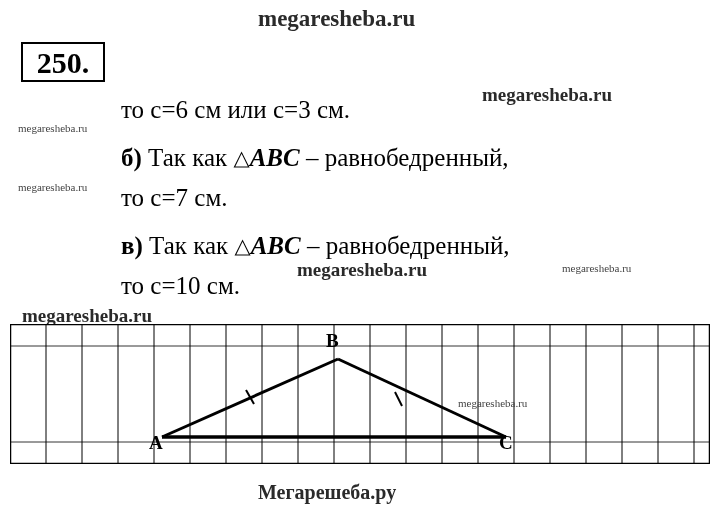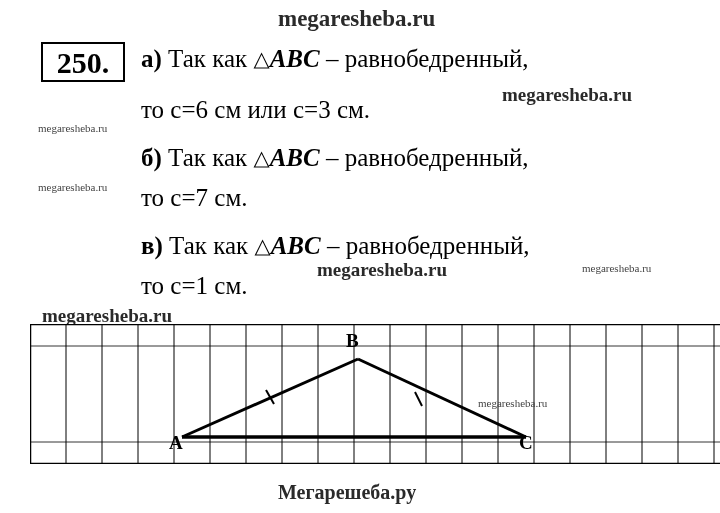--- a/index.html
+++ b/index.html
@@ -12,21 +12,20 @@
     background: #ffffff;
     font-family: "Liberation Serif", serif;
     color: #000000;
     position: relative;
     overflow: hidden;
   }
   .page {
     position: relative;
     width: 650px;
     height: 513px;
-    margin-left: 20px;
   }
   .wm {
     position: absolute;
     font-family: "Liberation Serif", serif;
     color: #2a2a2a;
     white-space: nowrap;
   }
   .wm-top {
     font-size: 23px;
     font-weight: bold;
@@ -118,46 +117,39 @@
 <body>
 
 <div class="page">
 
   <div class="wm wm-top">megaresheba.ru</div>
 
   <div class="num-box">
     <span>250.</span>
   </div>
 
-  <div class="line" style="left:121px; top:44px;">
-    <span class="lbl">а)</span>
-    <span>Так как</span>
-    <span class="tri">△</span><span class="itl">ABC</span>
-    <span>–</span>
-    <span>равнобедренный,</span>
-  </div>
   <div class="line" style="left:121px; top:95px;">то  c=6 см или c=3 см.</div>
 
   <div class="line" style="left:121px; top:143px;">
     <span class="lbl">б)</span>
     <span>Так как</span>
     <span class="tri">△</span><span class="itl">ABC</span>
     <span>–</span>
     <span>равнобедренный,</span>
   </div>
   <div class="line" style="left:121px; top:183px;">то  c=7 см.</div>
 
   <div class="line" style="left:121px; top:231px;">
     <span class="lbl">в)</span>
     <span>Так как</span>
     <span class="tri">△</span><span class="itl">ABC</span>
     <span>–</span>
     <span>равнобедренный,</span>
   </div>
-  <div class="line" style="left:121px; top:271px;">то  c=1 см.</div>
+  <div class="line" style="left:121px; top:271px;">то  c=10 см.</div>
 
   <div class="wm wm-b" style="left:482px; top:84px;">megaresheba.ru</div>
   <div class="wm wm-s" style="left:18px; top:122px;">megaresheba.ru</div>
   <div class="wm wm-s" style="left:18px; top:181px;">megaresheba.ru</div>
   <div class="wm wm-b" style="left:297px; top:259px;">megaresheba.ru</div>
   <div class="wm wm-s" style="left:562px; top:262px;">megaresheba.ru</div>
   <div class="wm wm-b" style="left:22px; top:305px;">megaresheba.ru</div>
 
   <div class="figure">
     <svg width="700" height="140" viewBox="0 0 700 140">

